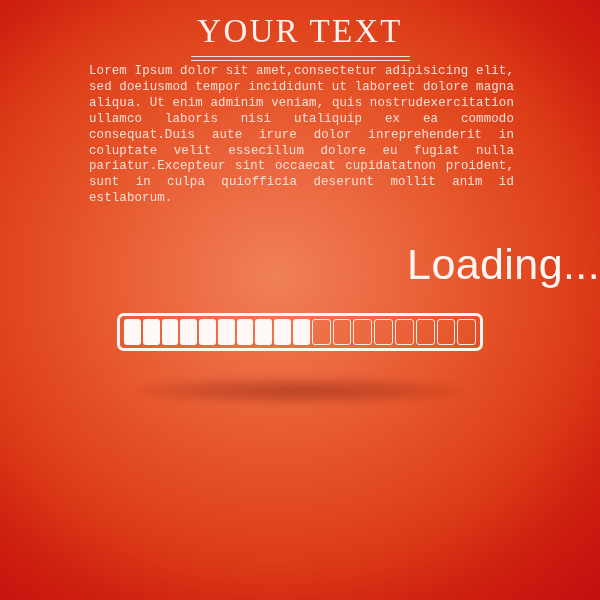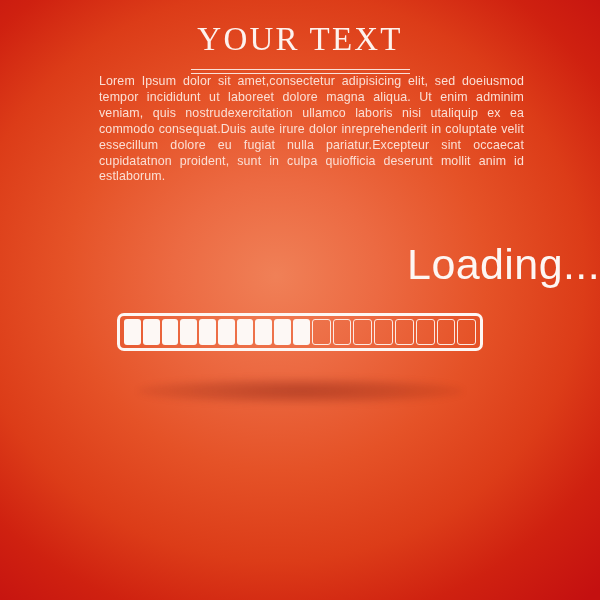--- a/index.html
+++ b/index.html
@@ -26,21 +26,21 @@
   }
 
   
   #header {
     position: absolute;
     top: 0;
     left: 0;
     width: 600px;
   }
   #title {
-    margin: 12px;
+    margin: 4px;
     padding-top: 11px;
     text-align: center;
     font-family: "Liberation Serif", serif;
     font-size: 33px;
     font-weight: 400;
     letter-spacing: 2.2px;
     line-height: 1.02;
     color: #fdf2ee;
   }
   #title-rules {
@@ -54,23 +54,23 @@
   }
   .rule + .rule {
     margin-top: 3px;
   }
 
   #body-text {
     position: absolute;
     top: 63px;
     left: 88px;
     width: 425px;
-    margin: 11px;
+    margin: 1px;
     text-align: justify;
-    font-family: Liberation Sans, sans-serif;
+    font-family: Liberation Mono, monospace;
     font-size: 12.4px;
     line-height: 15.9px;
     letter-spacing: .15px;
     color: #fbdfd5;
   }
 
   
   #loading-label {
     position: absolute;
     top: 243px;

